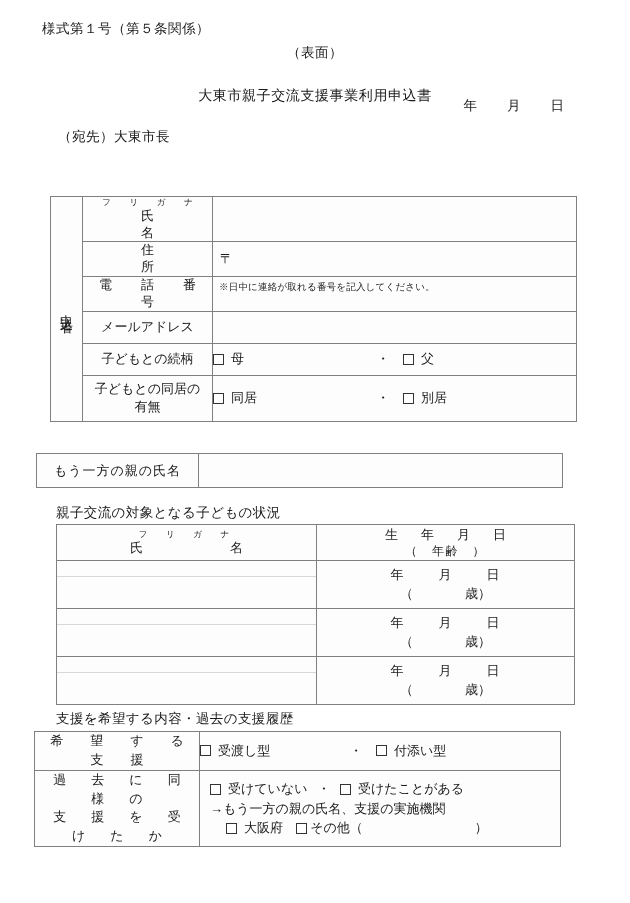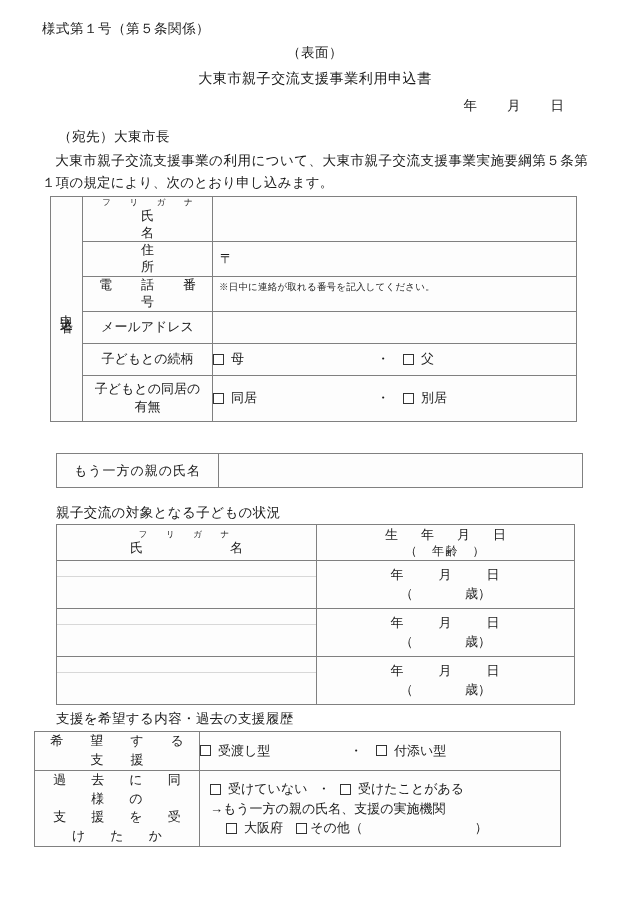--- a/index.html
+++ b/index.html
@@ -37,21 +37,21 @@
     left: 0;
     top: 44px;
     width: 630px;
     text-align: center;
     font-size: 13.5px;
     letter-spacing: .5px;
   }
   .doc-title {
     position: absolute;
     left: 0;
-    top: 70px;
+    top: 87px;
     width: 630px;
     text-align: center;
     font-size: 14px;
     letter-spacing: .6px;
   }
   .date-line {
     position: absolute;
     left: 0;
     top: 97px;
     width: 630px;
@@ -156,21 +156,21 @@
     position: absolute;
     left: 50px;
     top: 196px;
     width: 526px;
   }
   #applicant-table td { height: 31px; }
 
   
   #other-parent-table {
     position: absolute;
-    left: 56px;
+    left: 36px;
     top: 453px;
     width: 526px;
   }
   #other-parent-table td { height: 33px; }
 
   
   .sec-head {
     position: absolute;
     font-size: 13.5px;
     letter-spacing: .4px;
@@ -266,21 +266,20 @@
   <div class="form-no">様式第１号（第５条関係）</div>
   <div class="side-label">（表面）</div>
   <div class="doc-title">大東市親子交流支援事業利用申込書</div>
 
   <div class="date-line">
     <span>年</span><span class="sep"></span><span>月</span><span class="sep"></span><span>日</span>
   </div>
 
   <div class="addressee">（宛先）大東市長</div>
 
-  <div class="body-text"><span class="indent"></span><span>大東市親子交流支援事業の利用について、大東市親子交流支援事業実施要綱第５条第１項の規定により、次のとおり申し込みます。</span></div>
 
   <table class="grid" id="applicant-table">
     <colgroup>
       <col style="width:32px">
       <col style="width:130px">
       <col style="width:364px">
     </colgroup>
     <tbody>
       <tr>
         <td class="vert" rowspan="6">

